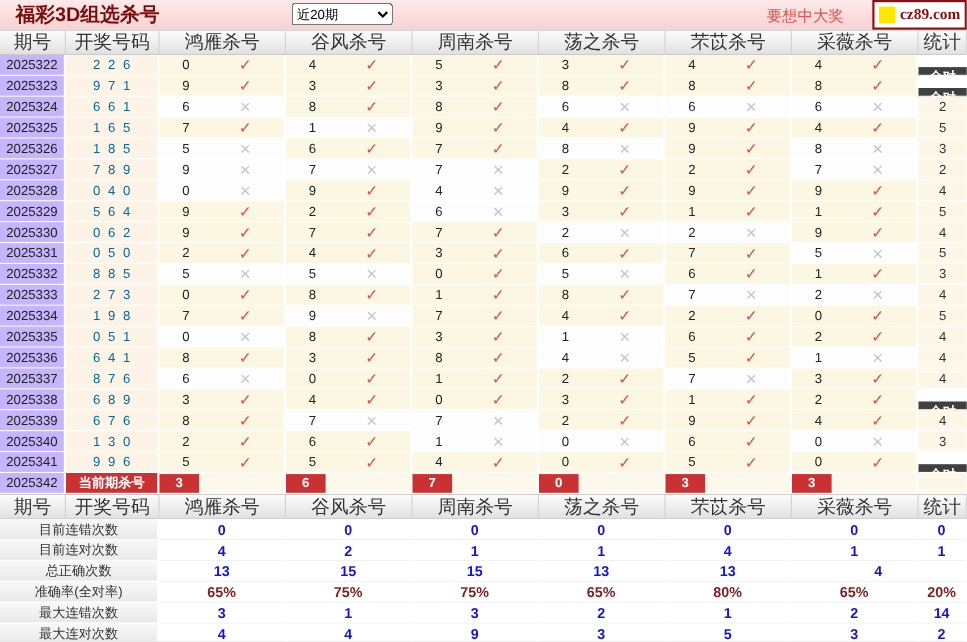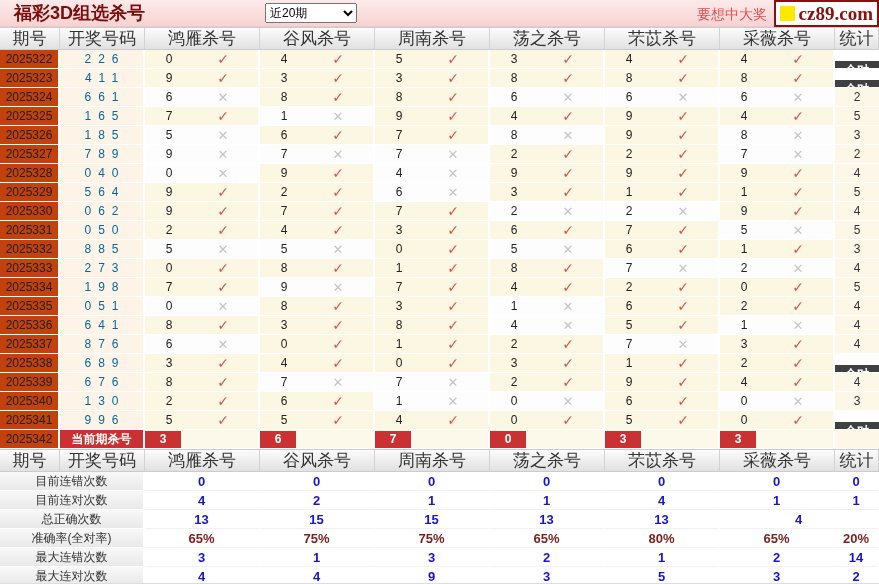--- a/index.html
+++ b/index.html
@@ -16,28 +16,28 @@
     border-bottom:1px solid #eac9c9;
   }
   .apptitle { margin-left:14px; font-size:18px; font-weight:bold; color:#7a0c0c; }
   .rangesel { margin-left:120px; width:92px; height:20px; font-size:12px; font-family:inherit; }
   .promo { position:absolute; right:112px; top:6px; font-size:14px; color:#e25050; white-space:nowrap; }
   .logo {
     position:absolute; right:0; top:0; height:27px; background:#fff;
     border:2px solid #8c0f0f; display:flex; align-items:center; padding:0 4px; gap:4px; z-index:5;
   }
   .logo .sq { width:15px; height:15px; background:#ffe800; display:inline-block; }
-  .logo .brand { font-family:"Liberation Serif","DejaVu Serif",serif; font-weight:bold; font-size:19px; color:#8c0f0f; line-height:1; }
+  .logo .brand { font-family:"Liberation Serif","DejaVu Serif",serif; font-weight:bold; font-size:14px; color:#8c0f0f; line-height:1; }
   
   .thead { display:flex; height:23px; line-height:21px; font-size:17px; color:#333;
     background:linear-gradient(#fcfcfc,#e1e1e1); border-top:1px solid #ccc; border-bottom:1px solid #ccc; }
   .thead .hc { text-align:center; border-right:1px solid #d2d2d2; }
   .c0 { width:60px; } .c1 { width:85px; } .cx { width:115px; } .c8 { width:44px; flex:1; }
   .trow { display:flex; height:19px; line-height:19px; font-size:12px; }
-  .pcell { width:60px; text-align:center; background:#c2410c; color:#222; border-bottom:1px solid #fff; border-right:2px solid #fff; }
+  .pcell { width:60px; text-align:center; background:#c4b5fd; color:#222; border-bottom:1px solid #fff; border-right:2px solid #fff; }
   .dcell { width:85px; text-align:center; background:#fdf4e7; color:#0369a1; letter-spacing:7px; padding-left:7px;
            border-bottom:1px solid #fff; border-right:2px solid #fff; }
   .kcell { width:115px; display:flex; border-bottom:1px solid #fff; border-right:2px solid #fff; }
   .kcell.hit { background:#fbf7e2; }
   .kcell.miss { background:#fdfdfd; }
   .kcell .num { width:48px; text-align:center; color:#222; }
   .kcell .mark { width:44px; text-align:center; margin-left:8px; }
   .mark.ok { color:#d9534f; font-size:14px; font-weight:bold; }
   .mark.no { color:#c5c5c5; font-size:13px; }
   .scell { flex:1; width:44px; text-align:center; background:#fcf7e6; color:#333; border-bottom:1px solid #fff; }
@@ -107,21 +107,21 @@
           <span class="mark ok">✓</span>
         </div>
         <div class="kcell hit">
           <span class="num">4</span>
           <span class="mark ok">✓</span>
         </div>
         <div class="scell all">全对</div>
       </div>
       <div class="trow">
         <div class="pcell">2025323</div>
-        <div class="dcell">411</div>
+        <div class="dcell">971</div>
         <div class="kcell hit">
           <span class="num">9</span>
           <span class="mark ok">✓</span>
         </div>
         <div class="kcell hit">
           <span class="num">3</span>
           <span class="mark ok">✓</span>
         </div>
         <div class="kcell hit">
           <span class="num">3</span>

